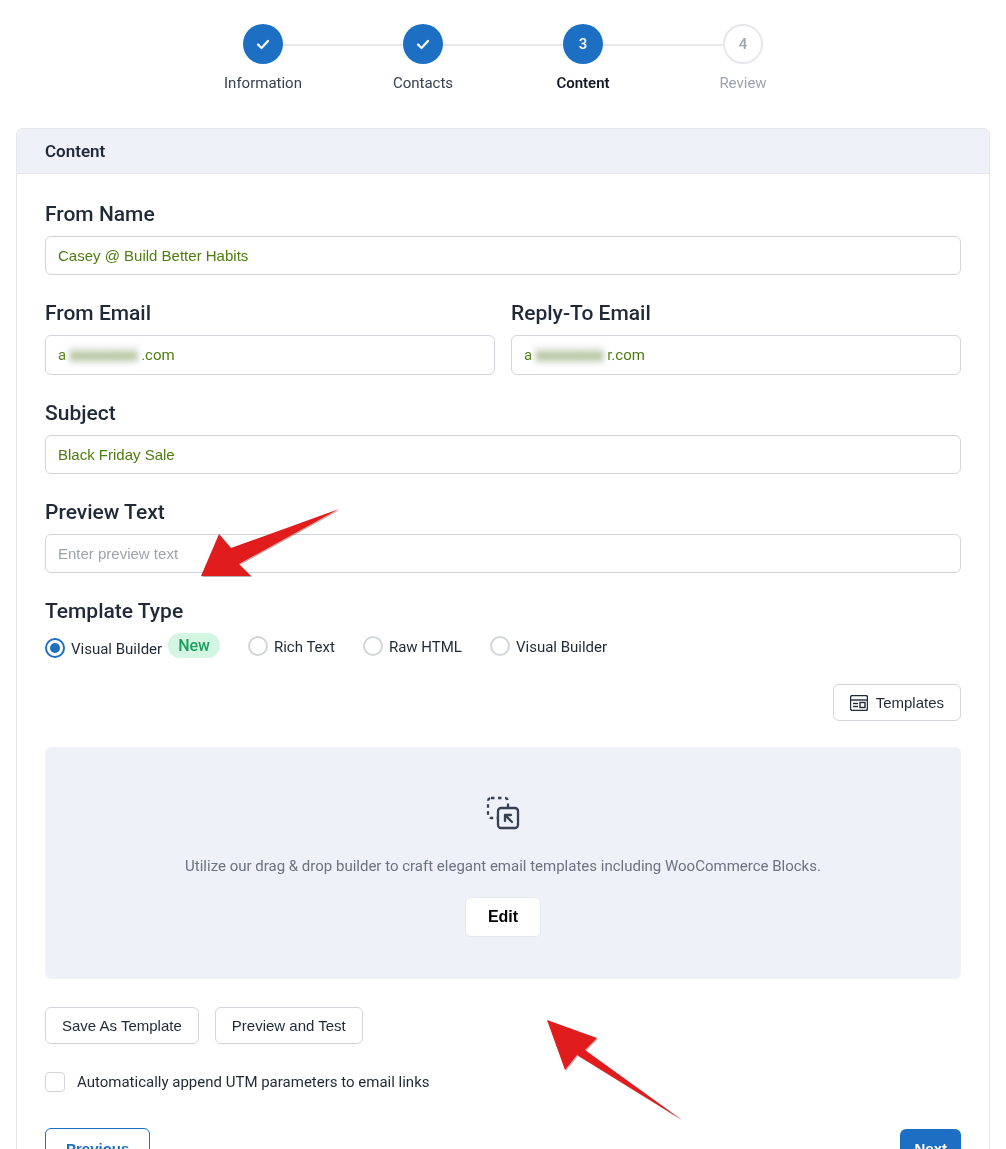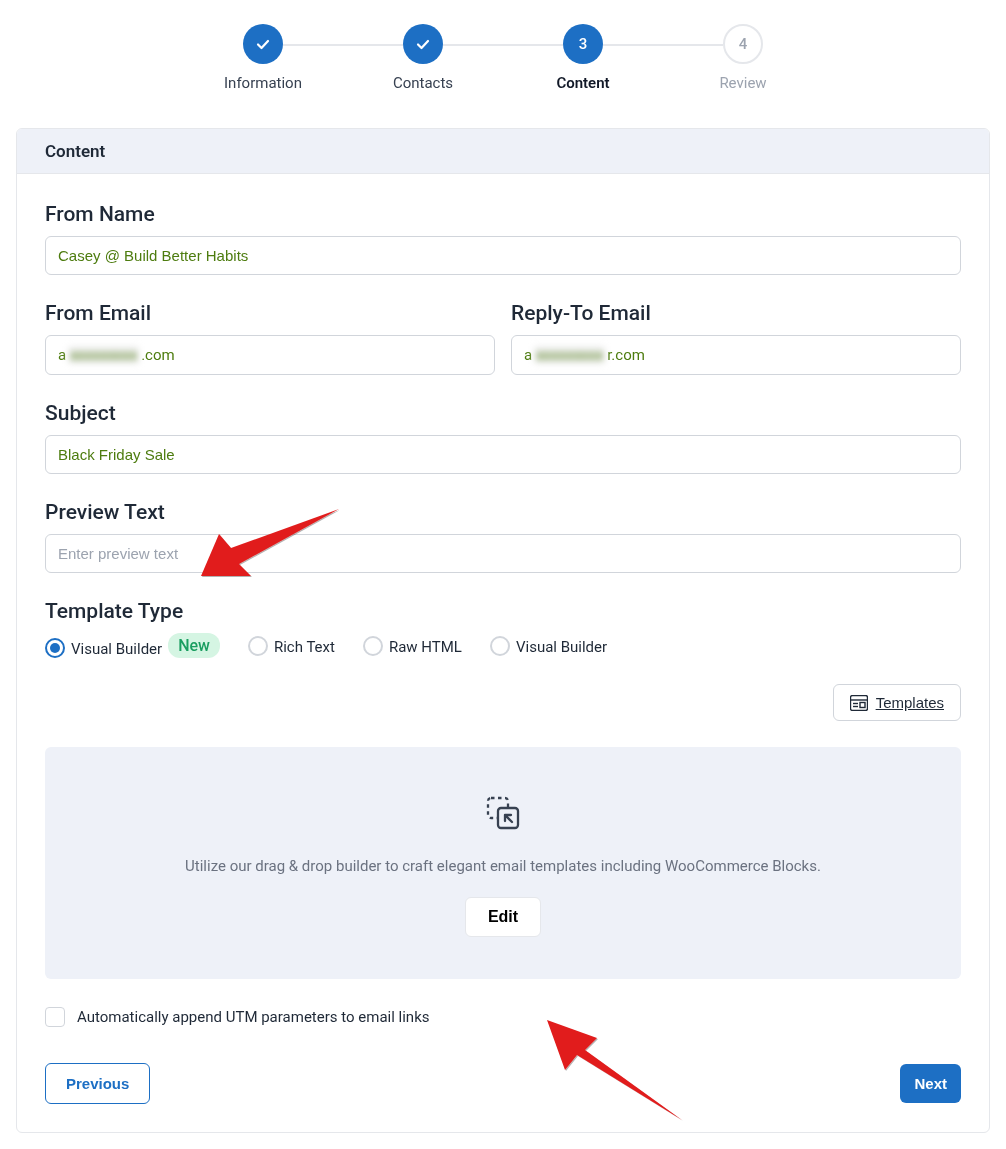--- a/index.html
+++ b/index.html
@@ -30,21 +30,21 @@
     .redacted { display: inline-block; background: #efefef; filter: blur(3px); border-radius: 3px; padding: 0 2px; }
 
     .radio-group { display: flex; gap: 28px; align-items: center; }
     .radio-item { display: flex; align-items: flex-end; gap: 6px; cursor: pointer; font-size: 15px; }
     .radio-dot { width: 20px; height: 20px; border-radius: 50%; border: 2px solid #d1d5db; display: flex; align-items: center; justify-content: center; }
     .radio-dot.selected { border-color: #1d6fc4; }
     .radio-dot.selected::after { content: ''; width: 10px; height: 10px; border-radius: 50%; background: #1d6fc4; }
     .badge-new { background: #d5f5e3; color: #1a9e60; font-size: 16px; font-weight: 500; padding: 3px 10px; border-radius: 12px; }
 
     .templates-row { display: flex; justify-content: flex-end; margin-bottom: 26px; }
-    .btn { font-size: 15px; font-weight: 500; padding: 9px 16px; border-radius: 6px; cursor: pointer; border: 1px solid #d1d5db; background: #fff; color: #1f2937; display: inline-flex; align-items: center; gap: 8px; text-decoration: underline; }
+    .btn { font-size: 15px; font-weight: 500; padding: 9px 16px; border-radius: 6px; cursor: pointer; border: 1px solid #d1d5db; background: #fff; color: #1f2937; display: inline-flex; align-items: center; gap: 8px; }
 
     .builder-box { background: #eef1f8; border-radius: 6px; padding: 42px 20px; text-align: center; margin-bottom: 28px; }
     .builder-icon { display: inline-block; margin-bottom: 16px; }
     .builder-text { color: #6b7280; font-size: 15px; margin-bottom: 22px; }
     .btn-edit { background: #fff; border: 1px solid #e5e7eb; font-weight: 600; font-size: 16px; padding: 10px 22px; border-radius: 6px; cursor: pointer; }
 
     .action-row { display: flex; gap: 16px; margin-bottom: 28px; }
     .checkbox-row { display: flex; align-items: center; gap: 12px; margin-bottom: 36px; font-size: 15px; }
     .checkbox { width: 20px; height: 20px; border: 1px solid #d1d5db; border-radius: 4px; background: #fff; cursor: pointer; }
 
@@ -189,20 +189,24 @@
       <svg width="170" height="110" viewBox="0 0 170 110">
         <defs>
             <filter id="s2">
               <feDropShadow dx="1" dy="1" stdDeviation="0.5" flood-opacity="0.3"></feDropShadow>
             </filter>
           </defs>
         <polygon points="165,100 60,35 48,50 30,0 80,18 68,30" fill="#e11d1d" filter="url(#s2)"></polygon>
       </svg>
     </div>
 
+    <div class="action-row">
+      <button class="btn">Save As Template</button>
+      <button class="btn">Preview and Test</button>
+    </div>
 
     <div class="checkbox-row">
       <span class="checkbox"></span>
       <span>Automatically append UTM parameters to email links</span>
     </div>
 
     <div class="nav-row">
       <button class="btn-prev">Previous</button>
       <button class="btn-next">Next</button>
     </div>

